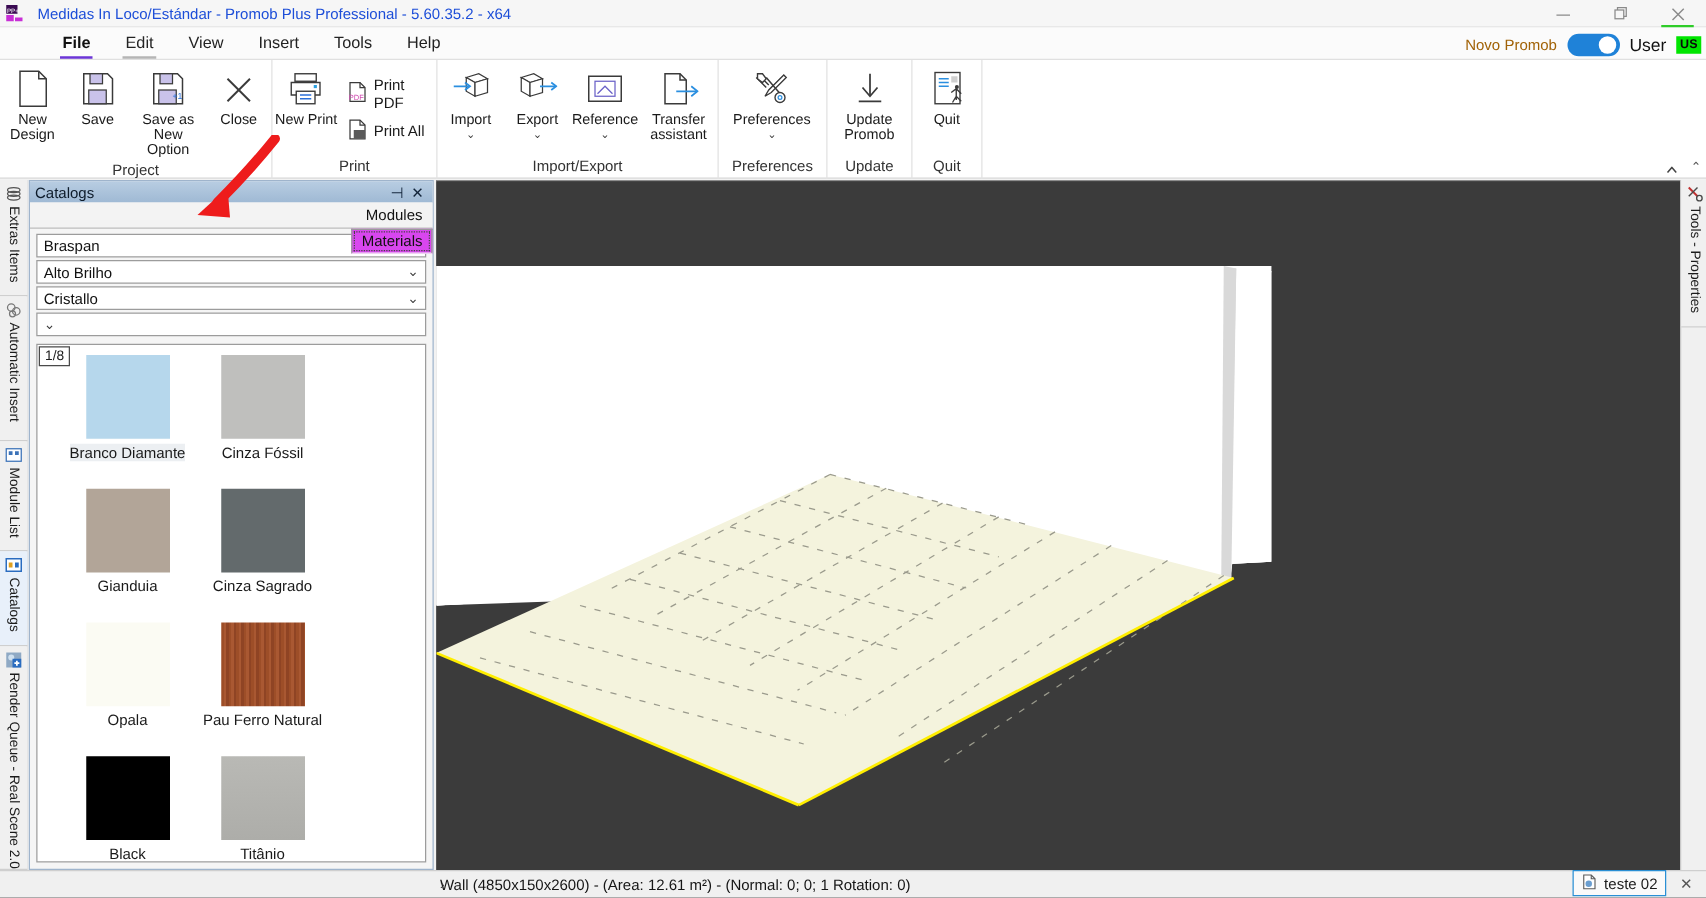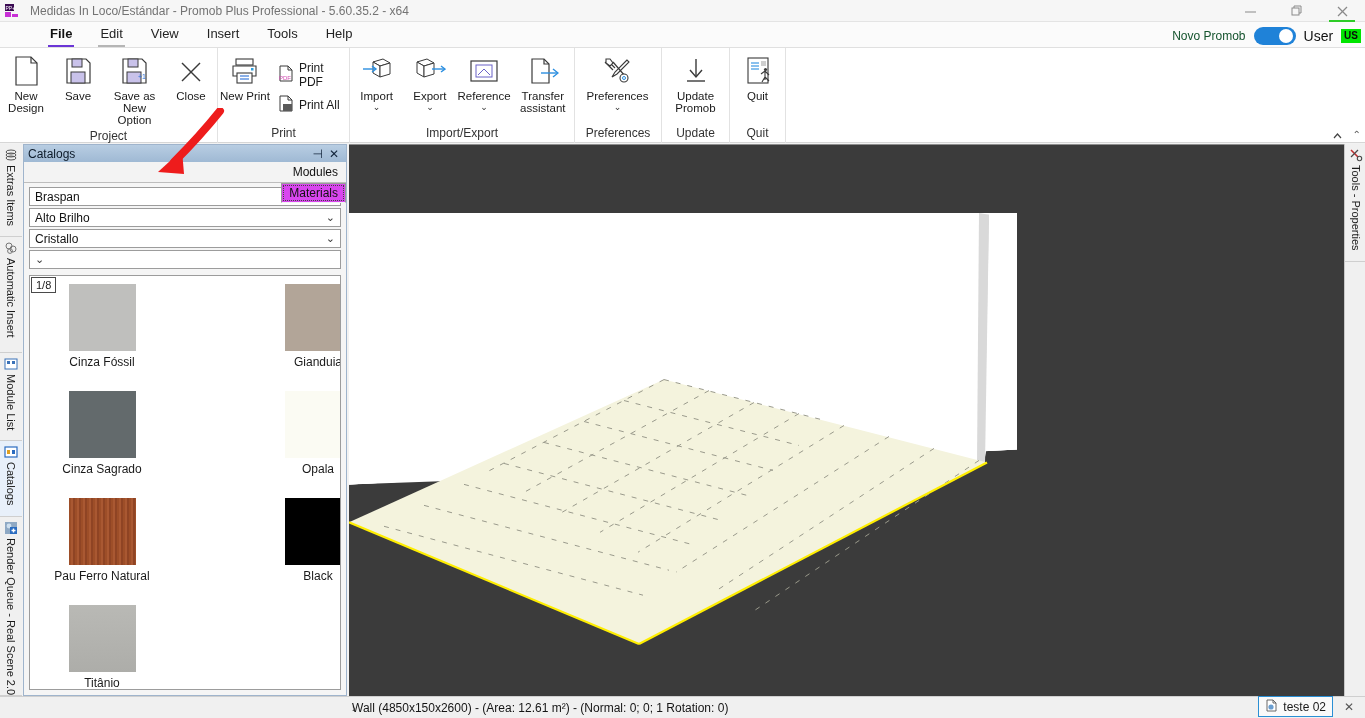--- a/index.html
+++ b/index.html
@@ -10,35 +10,35 @@
     color:#1b1b1b;
     background:#f2f2f2;
     position:relative;
   }
   
   .titlebar{
     height:22px; background:#f6f6f6; display:flex; align-items:center;
     border-bottom:1px solid #e4e4e4; position:relative;
   }
   .app-logo{ width:18px; height:16px; margin-left:4px; position:relative; flex:0 0 auto;}
-  .title-text{ margin-left:8px; color:#737373; font-size:12px; white-space:nowrap;}
+  .title-text{ margin-left:8px; color:#1d4ed8; font-size:12px; white-space:nowrap;}
   .win-btns{ position:absolute; right:0; top:0; height:22px; display:flex;}
   .win-btn{ width:46px; height:22px; display:flex; align-items:center; justify-content:center;
             color:#8a8a8a; font-size:12px;}
   .win-btn.close-b{ position:relative; }
   .win-btn.close-b:after{content:"";position:absolute;bottom:0;left:10px;right:10px;height:2px;background:#2ecc28;}
   
   .menubar{ height:26px; background:#fbfbfb; display:flex; align-items:flex-end;
             border-bottom:1px solid #e0e0e0; position:relative;padding-left:36px;}
   .menu-item{ padding:0 14px 4px 14px; font-size:13px; color:#232323; position:relative; line-height:18px;}
   .menu-item.active{ font-weight:bold; color:#111;}
   .menu-item.active:after{content:"";position:absolute;left:12px;right:12px;bottom:0;height:2px;background:#6b35d6;}
   .menu-item.hover:after{content:"";position:absolute;left:12px;right:12px;bottom:0;height:2px;background:#b5b5b5;}
   .menu-right{ position:absolute; right:4px; bottom:2px; display:flex; align-items:center; gap:8px;}
-  .novo-label{ font-size:12px; color:#14532d;}
+  .novo-label{ font-size:12px; color:#a16207;}
   .toggle{ width:42px; height:18px; border-radius:9px; background:#1f82d8; position:relative;}
   .toggle .knob{ position:absolute; width:14px;height:14px;border-radius:50%;background:#fff;top:2px;right:3px;}
   .user-label{ font-size:14px; color:#111;}
   .us-badge{ background:#00e500; color:#0a0a0a; font-size:10px; font-weight:bold;
              padding:1px 3px; line-height:12px; display:inline-block;}
   
   .ribbon{ height:95px; background:#fff; border-bottom:1px solid #d6d6d6; display:flex;
            position:relative; }
   .rgroup{ height:95px; display:flex; flex-direction:column; position:relative;
            border-right:1px solid #e2e2e2;}
@@ -448,20 +448,24 @@
       </div>
       <div class="combo">
         <span class="carrow">⌄</span>
       </div>
     </div>
     <div class="swatch-area">
       <div class="page-badge">1/8</div>
       <div class="sw-grid">
 
         <div class="sw-cell">
+          <div class="sw-box" style="background:#b6d7ec"></div>
+          <div class="sw-name sel">Branco Diamante</div>
+        </div>
+        <div class="sw-cell">
           <div class="sw-box" style="background:#bfbfbd"></div>
           <div class="sw-name">Cinza Fóssil</div>
         </div>
         <div class="sw-cell"></div>
 
         <div class="sw-cell">
           <div class="sw-box" style="background:#b2a598"></div>
           <div class="sw-name">Gianduia</div>
         </div>
         <div class="sw-cell">

